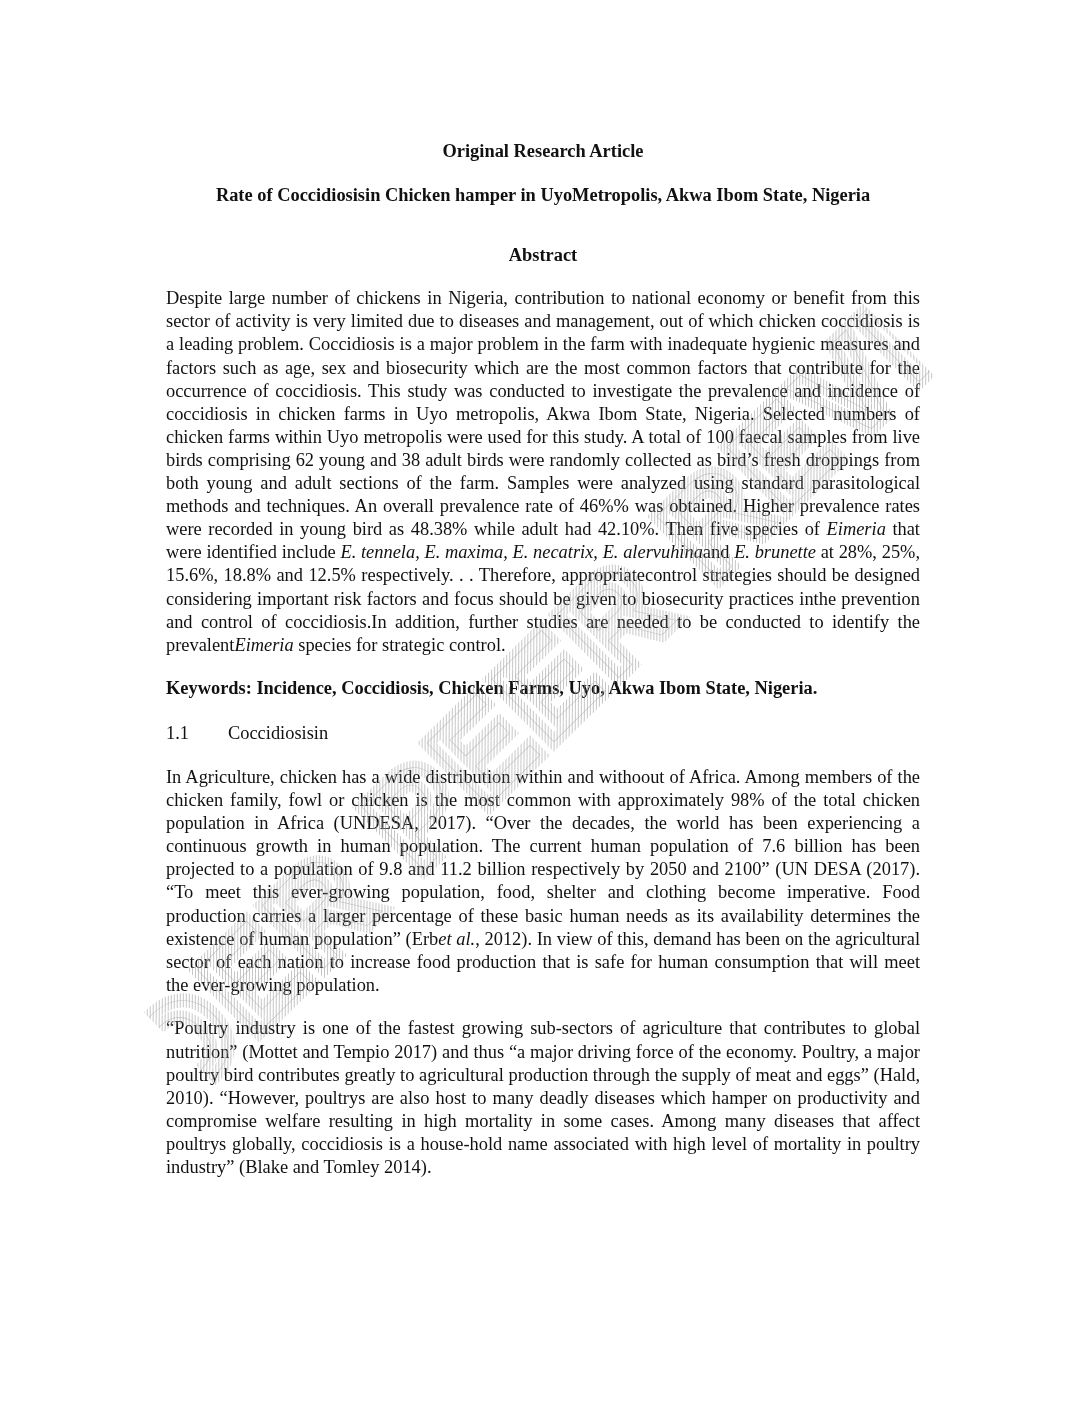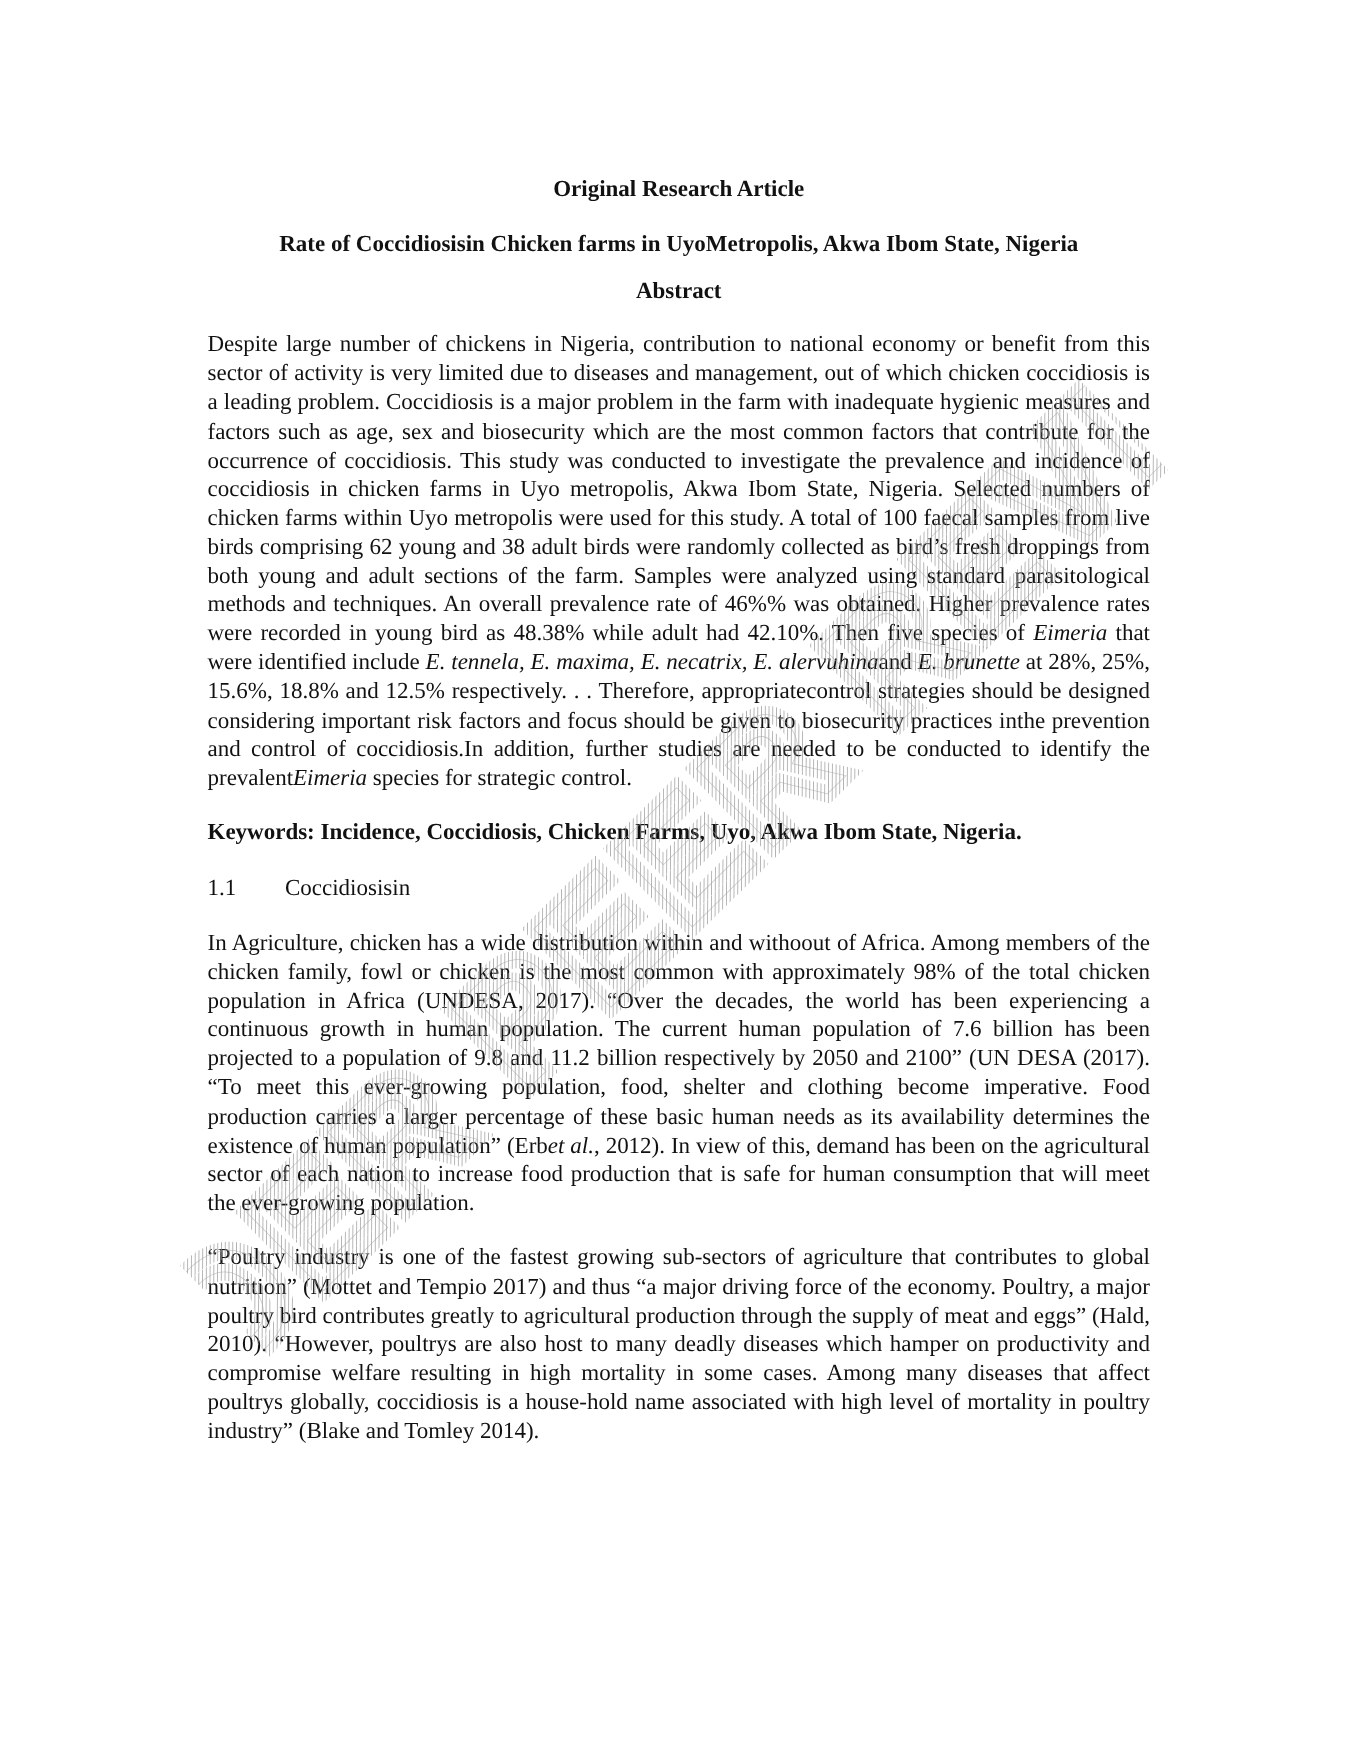--- a/index.html
+++ b/index.html
@@ -29,21 +29,21 @@
     font-size: 18.4px;
     line-height: 23.1px;
   }
   .center-bold {
     text-align: center;
     font-weight: bold;
     margin: 0;
   }
   .article-type { margin-top: 0; }
   .article-title { margin-top: 20.5px; }
-  .abstract-heading { margin-top: 14px; }
+  .abstract-heading { margin-top: 37px; }
   .abstract-body {
     margin: 20.5px 0 0 0;
     text-align: justify;
     text-align-last: left;
   }
   .keywords {
     margin: 20.5px 0 0 0;
     font-weight: bold;
   }
   .section-heading {
@@ -72,21 +72,21 @@
   }
   .watermark svg { display: block; }
 </style>
 </head>
 <body>
 
 <div class="page">
   <div class="column">
 
     <p class="center-bold article-type">Original Research Article</p>
-    <p class="center-bold article-title">Rate of Coccidiosisin Chicken farms in UyoMetropolis, Akwa Ibom State, Nigeria</p>
+    <p class="center-bold article-title">Rate of Coccidiosisin Chicken hamper in UyoMetropolis, Akwa Ibom State, Nigeria</p>
     <p class="center-bold abstract-heading">Abstract</p>
 
     <p class="abstract-body"><span>Despite large number of chickens in Nigeria, contribution to national economy or benefit from this sector of activity is very limited due to diseases and management, out of which chicken coccidiosis is a leading problem. Coccidiosis is a major problem in the farm with inadequate hygienic measures and factors such as age, sex and biosecurity which are the most common factors that contribute for the occurrence of coccidiosis. This study was conducted to investigate the prevalence and incidence of coccidiosis in chicken farms in Uyo metropolis, Akwa Ibom State, Nigeria. Selected numbers of chicken farms within Uyo metropolis were used for this study. A total of 100 faecal samples from live birds comprising 62 young and 38 adult birds were randomly collected as bird’s fresh droppings from both young and adult sections of the farm. Samples were analyzed using standard parasitological methods and techniques. An overall prevalence rate of 46%% was obtained. Higher prevalence rates were recorded in young bird as 48.38% while adult had 42.10%. Then five species of </span><i>Eimeria</i><span> that were identified include </span><i>E. tennela, E. maxima, E. necatrix, E. alervuhina</i><span>and </span><i>E. brunette</i><span> at 28%, 25%, 15.6%, 18.8% and 12.5% respectively. . . Therefore, appropriatecontrol strategies should be designed considering important risk factors and focus should be given to biosecurity practices inthe prevention and control of coccidiosis.In addition, further studies are needed to be conducted to identify the prevalent</span><i>Eimeria</i><span> species for strategic control.</span></p>
 
     <p class="keywords">Keywords: Incidence, Coccidiosis, Chicken Farms, Uyo, Akwa Ibom State, Nigeria.</p>
 
     <p class="section-heading">
         <span class="num">1.1</span>
         <span>Coccidiosisin</span>
       </p>

